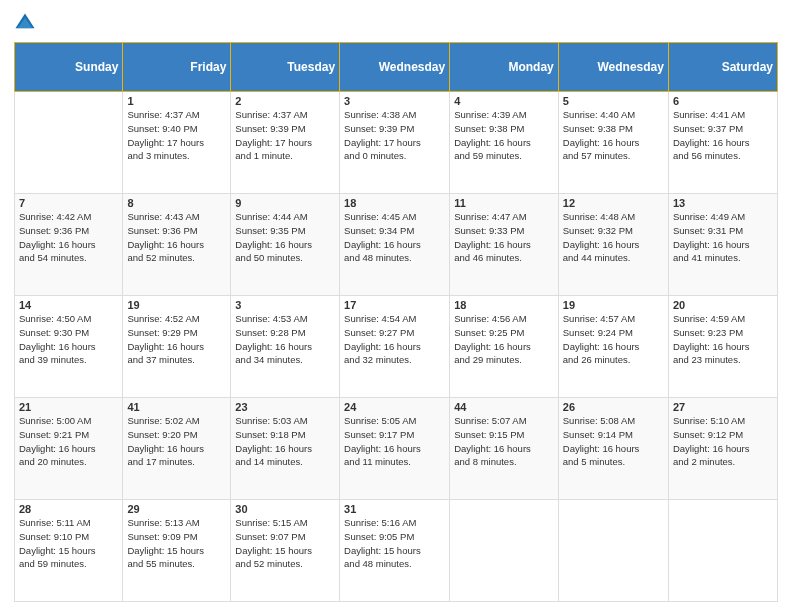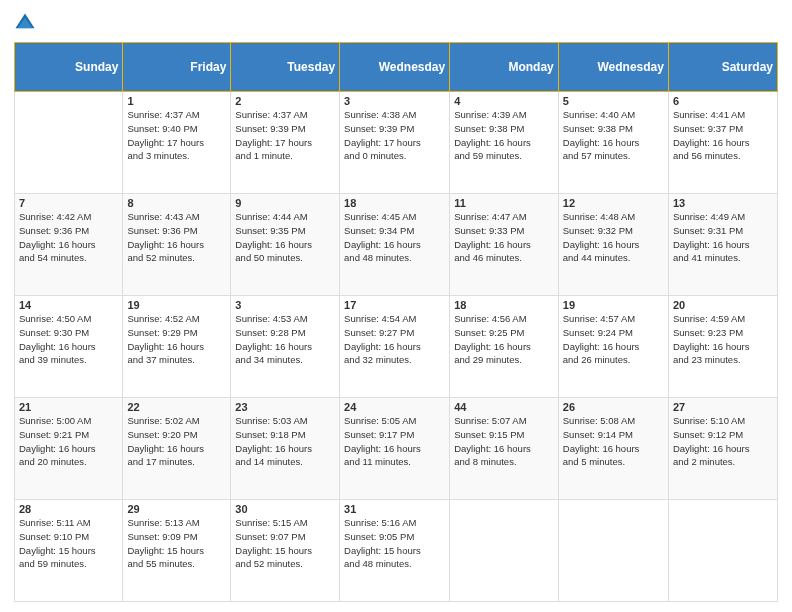--- a/index.html
+++ b/index.html
@@ -212,21 +212,21 @@
             <span class="day-number">20</span>
             <div class="cell-content">Sunrise: 4:59 AM<br>Sunset: 9:23 PM<br>Daylight: 16 hours<br>and 23 minutes.</div>
           </td>
         </tr>
         <tr>
           <td>
             <span class="day-number">21</span>
             <div class="cell-content">Sunrise: 5:00 AM<br>Sunset: 9:21 PM<br>Daylight: 16 hours<br>and 20 minutes.</div>
           </td>
           <td>
-            <span class="day-number">22</span>
+            <span class="day-number">41</span>
             <div class="cell-content">Sunrise: 5:02 AM<br>Sunset: 9:20 PM<br>Daylight: 16 hours<br>and 17 minutes.</div>
           </td>
           <td>
             <span class="day-number">23</span>
             <div class="cell-content">Sunrise: 5:03 AM<br>Sunset: 9:18 PM<br>Daylight: 16 hours<br>and 14 minutes.</div>
           </td>
           <td>
             <span class="day-number">24</span>
             <div class="cell-content">Sunrise: 5:05 AM<br>Sunset: 9:17 PM<br>Daylight: 16 hours<br>and 11 minutes.</div>
           </td>

